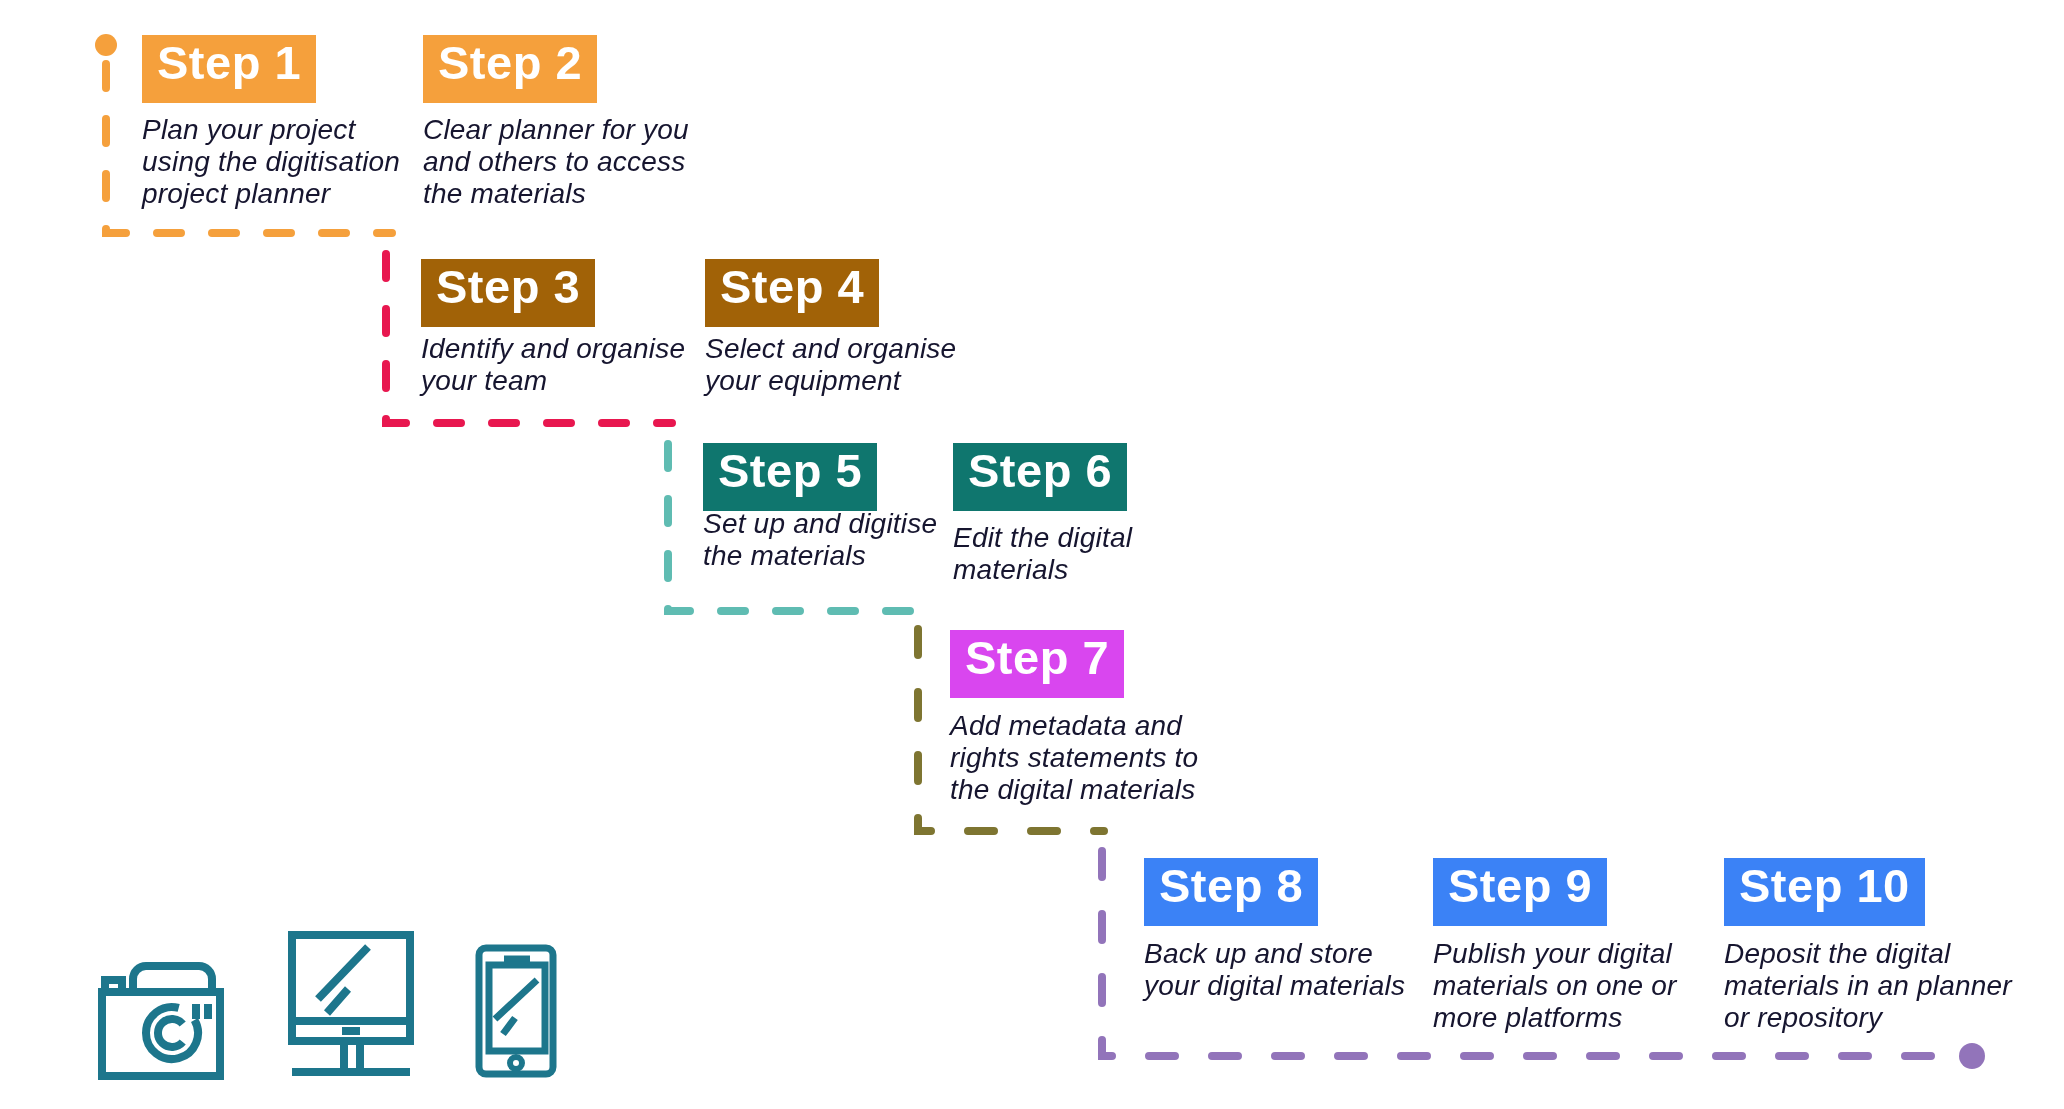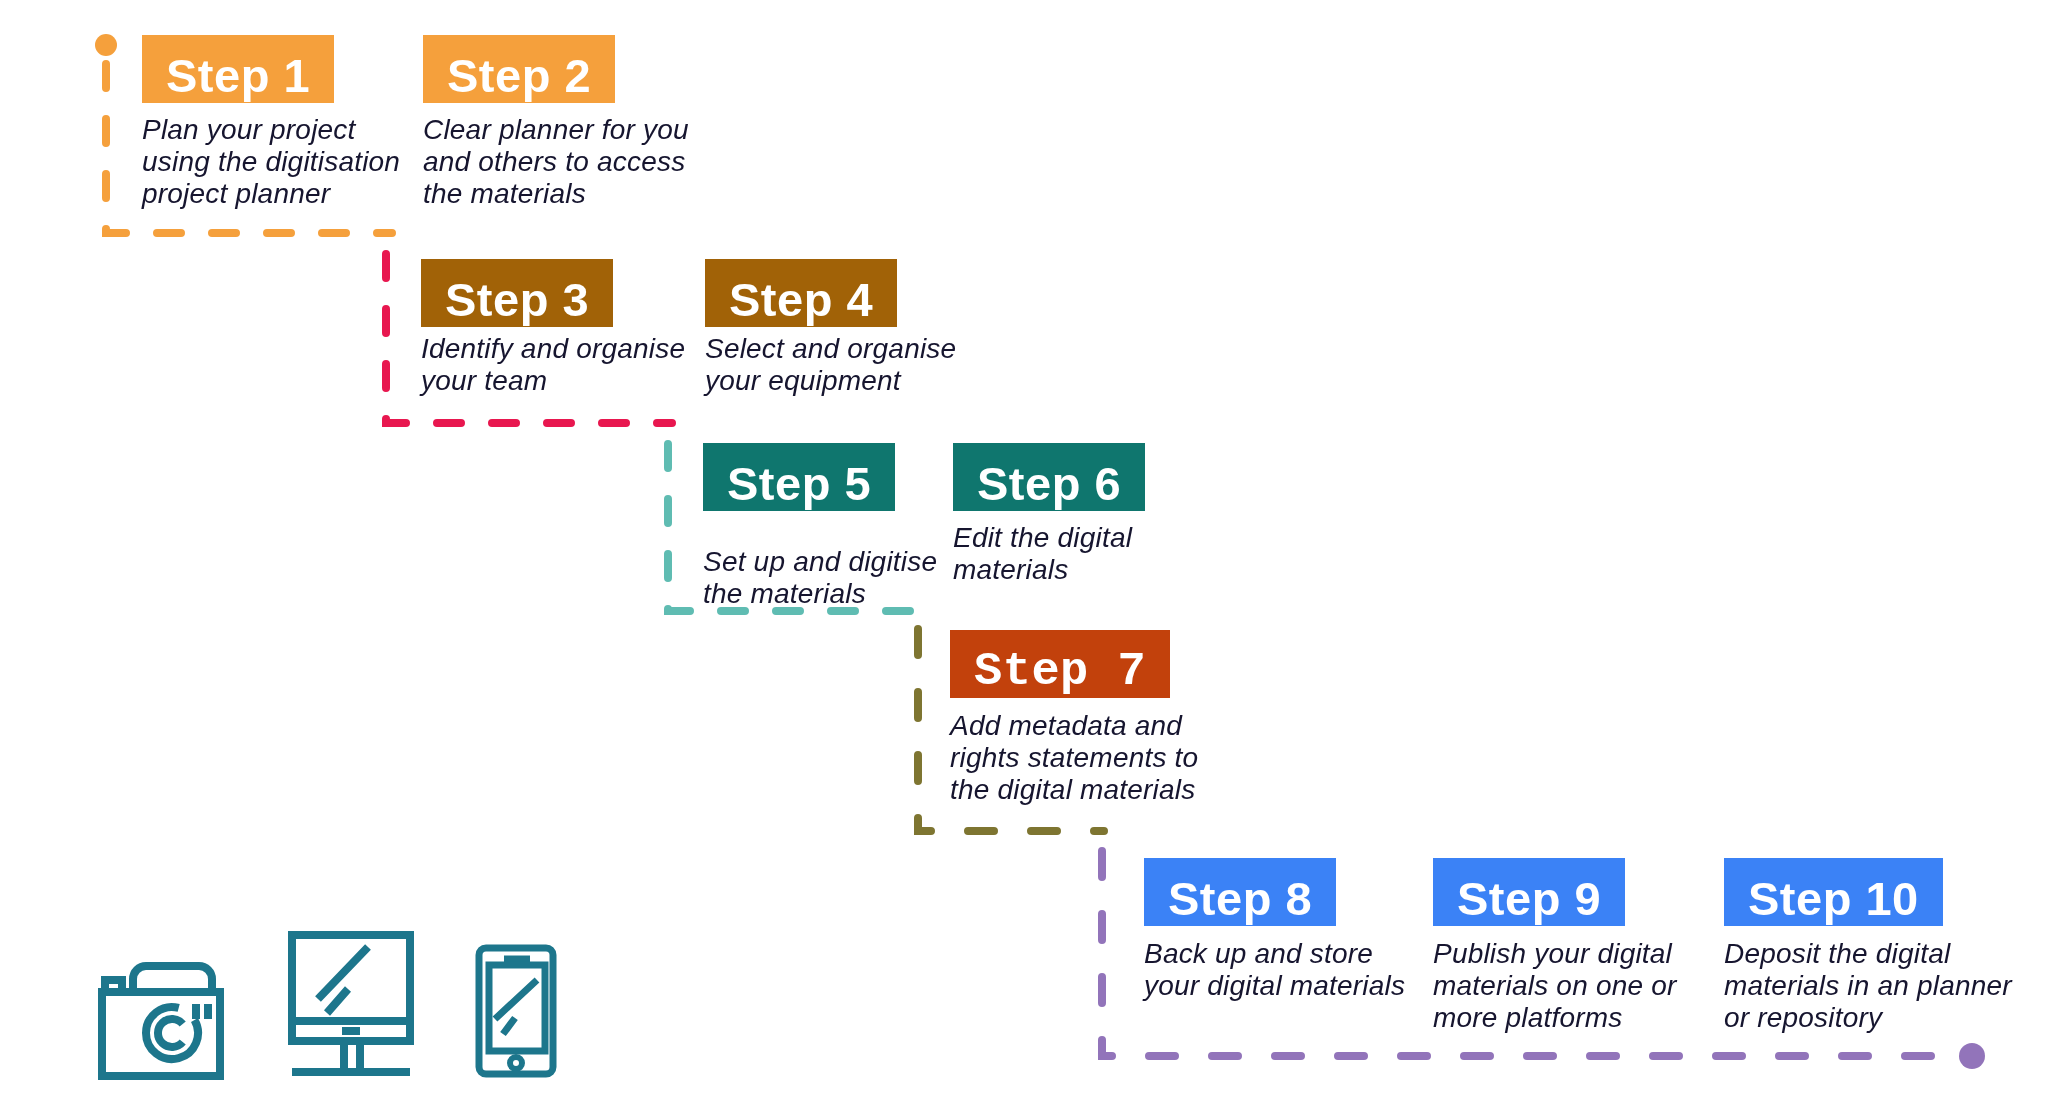--- a/index.html
+++ b/index.html
@@ -7,30 +7,30 @@
     position:relative;
     width:2064px;height:1109px;
     background:#ffffff;
     font-family:"Liberation Sans", sans-serif;
     overflow:hidden;
   }
   .connector-layer{position:absolute;left:0;top:0;}
   .badge{
     position:absolute;
     height:68px;
-    display:flex;align-items:flex-end;
-    padding:0 24px;
+    display:flex;align-items:flex-start;
+    padding:0 15px;
     font-size:47px;font-weight:700;letter-spacing:.5px;
     color:#ffffff;
     white-space:nowrap;
   }
   .c-orange{background:#F5A03C;}
   .c-red{background:#a16207;}
   .c-teal{background:#0f766e;}
-  .c-olive{background:#c2410c;font-family:Liberation Mono, monospace;}
+  .c-olive{background:#d946ef;}
   .c-purple{background:#3b82f6;}
   .desc{
     position:absolute;
     font-size:28px;line-height:32px;letter-spacing:.2px;
     color:#16152F;
     white-space:pre-line;
     font-style:italic;
   }
   .icon{position:absolute;}
 </style>
@@ -71,21 +71,21 @@
 
   <div class="badge c-red" style="left:705px;top:259px">
     <span>Step 4</span>
   </div>
   <div class="desc" style="left:705px;top:333px">Select and organise
 your equipment</div>
 
   <div class="badge c-teal" style="left:703px;top:443px">
     <span>Step 5</span>
   </div>
-  <div class="desc" style="left:703px;top:546px">Set up and digitise
+  <div class="desc" style="left:703px;top:508px">Set up and digitise
 the materials</div>
 
   <div class="badge c-teal" style="left:953px;top:443px">
     <span>Step 6</span>
   </div>
   <div class="desc" style="left:953px;top:522px">Edit the digital
 materials</div>
 
   <div class="badge c-olive" style="left:950px;top:630px">
     <span>Step 7</span>

